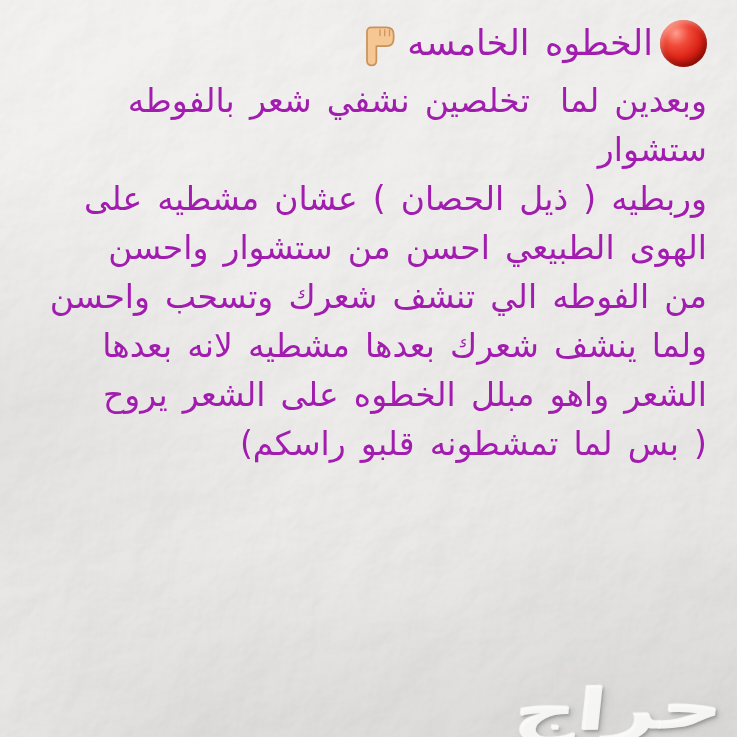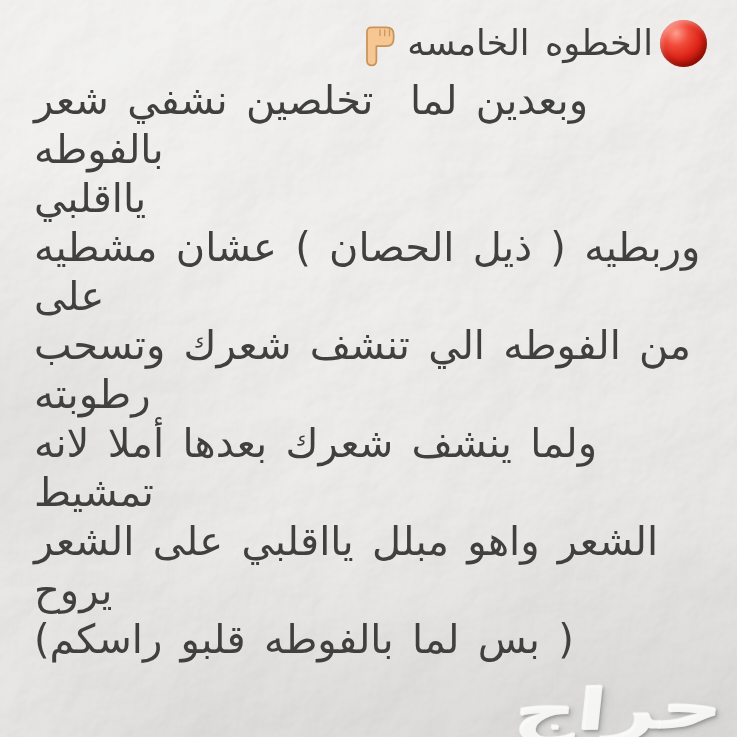--- a/index.html
+++ b/index.html
@@ -28,22 +28,22 @@
       radial-gradient(500px 300px at 30% 100%, rgba(150,150,150,0.14), rgba(150,150,150,0) 65%),
       linear-gradient(155deg, rgba(255,255,255,0.30) 0%, rgba(255,255,255,0.05) 45%, rgba(60,60,60,0.05) 100%);
     pointer-events: none;
   }
   .text-block {
     position: absolute;
     top: 14px;
     right: 30px;
     left: 34px;
     direction: rtl;
-    text-align: left;
-    color: #404040;
+    text-align: right;
+    color: #a21caf;
   }
   .title-line {
     display: flex;
     direction: rtl;
     align-items: center;
     gap: 3px;
     height: 58px;
     margin-bottom: 4px;
   }
   .red-circle {
@@ -60,21 +60,21 @@
     line-height: 1;
     white-space: pre-wrap;
     word-spacing: 0.12em;
     padding: 0 4px;
   }
   .hand-svg {
     flex: 0 0 auto;
     margin-top: 2px;
   }
   .line {
-    font-size: 40px;
+    font-size: 33px;
     line-height: 49px;
     white-space: pre-wrap;
     word-spacing: 0.14em;
     font-weight: 500;
   }
   .watermark {
     position: absolute;
     right: 16px;
     bottom: -4px;
     direction: rtl;
@@ -115,24 +115,25 @@
     <div class="title-line">
       <span class="red-circle"></span>
       <span class="title-text">الخطوه الخامسه</span>
       <svg class="hand-svg" width="42" height="46" viewBox="0 0 40 44" xmlns="http://www.w3.org/2000/svg">
         <path d="M13 6 H27 Q34 6 34 13 V17 Q34 24 27 24 H17.5 V37.5 Q17.5 42.5 13 42.5 Q8.5 42.5 8.5 37.5 V10.5 Q8.5 6 13 6 Z" fill="#f6c693" stroke="#c9945c" stroke-width="1.7" stroke-linejoin="round"></path>
         <path d="M21 8.5 V14 M25.5 8.5 V14 M30 8.5 V14" fill="none" stroke="#c9945c" stroke-width="1.2" stroke-linecap="round"></path>
       </svg>
     </div>
 
     <div class="line">وبعدين لما  تخلصين نشفي شعر بالفوطه</div>
-    <div class="line">يااقلبي</div>
+    <div class="line">ستشوار</div>
     <div class="line">وربطيه ( ذيل الحصان ) عشان مشطيه على</div>
-    <div class="line">من الفوطه الي تنشف شعرك وتسحب رطوبته</div>
-    <div class="line">ولما ينشف شعرك بعدها أملا لانه تمشيط</div>
-    <div class="line">الشعر واهو مبلل يااقلبي على الشعر يروح</div>
-    <div class="line">( بس لما بالفوطه قلبو راسكم)</div>
+    <div class="line">الهوى الطبيعي احسن من ستشوار واحسن</div>
+    <div class="line">من الفوطه الي تنشف شعرك وتسحب واحسن</div>
+    <div class="line">ولما ينشف شعرك بعدها مشطيه لانه بعدها</div>
+    <div class="line">الشعر واهو مبلل الخطوه على الشعر يروح</div>
+    <div class="line">( بس لما تمشطونه قلبو راسكم)</div>
 
   </div>
 
   <div class="watermark">حراج</div>
 
 </div>
 
 </body></html>

